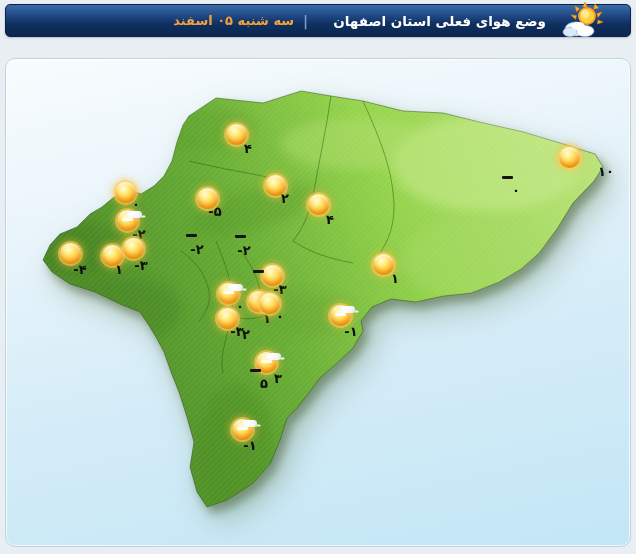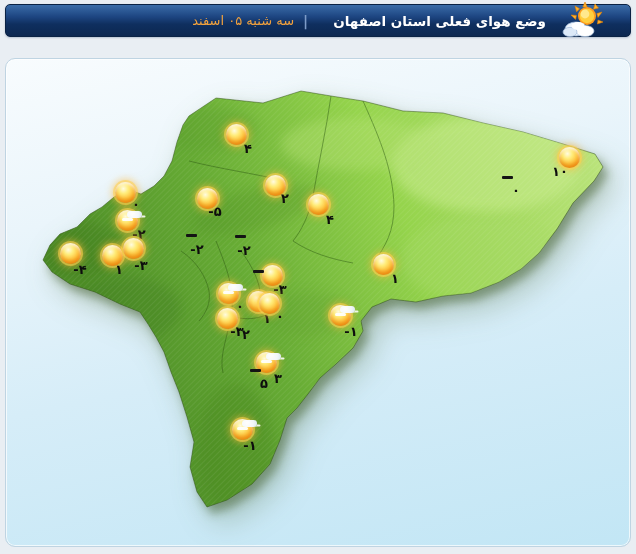--- a/index.html
+++ b/index.html
@@ -14,21 +14,21 @@
     border-radius:5px;
     background:linear-gradient(#3a6ca8 0%,#1d4581 38%,#0f2f5f 62%,#0c2750 100%);
     border:1px solid #0a2244;box-sizing:border-box;
     direction:rtl;display:flex;align-items:center;
     padding:0 84px 0 12px;gap:9px;
     box-shadow:0 1px 2px rgba(30,60,110,.25);
   }
   .hdr-icon{position:absolute;right:26px;top:-4px;width:46px;height:42px;}
   .hdr-title{color:#ffffff;font-size:13.5px;font-weight:bold;white-space:nowrap;margin-left:16px;}
   .hdr-sep{color:#7d9cc8;font-size:14px;font-weight:bold;}
-  .hdr-date{color:#f2a23d;font-size:13px;font-weight:normal;white-space:nowrap;}
+  .hdr-date{color:#f2a23d;font-size:13px;font-weight:bold;white-space:nowrap;}
   
   .panel{
     position:absolute;left:5px;top:58px;width:626px;height:489px;
     border-radius:10px;box-sizing:border-box;
     border:1px solid #bfd4e2;
     background:linear-gradient(168deg,#f8fcfe 0%,#eaf5fb 28%,#d6edf8 58%,#c2e6f5 100%);
     box-shadow:inset 0 0 0 1px rgba(255,255,255,.7);
     overflow:hidden;
   }
   .map-layer{position:absolute;left:0;top:0;width:626px;height:489px;}
@@ -131,21 +131,21 @@
         <path d="M235,192 C250,212 257,232 253,242"></path>
         <path d="M175,192 C190,202 200,217 203,232 C205,244 200,254 193,262"></path>
         <path d="M225,257 C240,262 255,260 268,252"></path>
       </g>
     </svg>
 
     <div style="position:absolute;left:0;top:0;width:626px;height:489px;">
         <div class="icon-sunny" title="4°C" style="left: 231px; top: 76px;"></div>
         <div class="temp" dir="ltr" style="left: 242px; top: 89px;">۴</div>
         <div class="icon-sunny" title="10°C" style="left: 564px; top: 99px;"></div>
-        <div class="temp" dir="ltr" style="left: 554px; top: 112px; text-align: center;">۱۰</div>
+        <div class="temp" dir="ltr" style="left: 600px; top: 112px; text-align: center;">۱۰</div>
         <div class="icon-sunny" title="2°C" style="left: 270px; top: 127px;"></div>
         <div class="temp" dir="ltr" style="left: 279px; top: 139px;">۲</div>
         <div class="icon-sunny" title="-5°C" style="left: 202px; top: 140px;"></div>
         <div class="temp" dir="ltr" style="left: 209px; top: 152px;">-۵</div>
         <div class="icon-sunny" title="4°C" style="left: 313px; top: 146px;"></div>
         <div class="temp" dir="ltr" style="left: 324px; top: 160px;">۴</div>
         <div class="icon-dash" title="0°C" style="left: 501px; top: 118px;"></div>
         <div class="temp" dir="ltr" style="left: 510px; top: 131px;">۰</div>
         <div class="icon-sunny" title="0°C" style="left: 120px; top: 134px;"></div>
         <div class="temp" dir="ltr" style="left: 130px; top: 145px;">۰</div>

